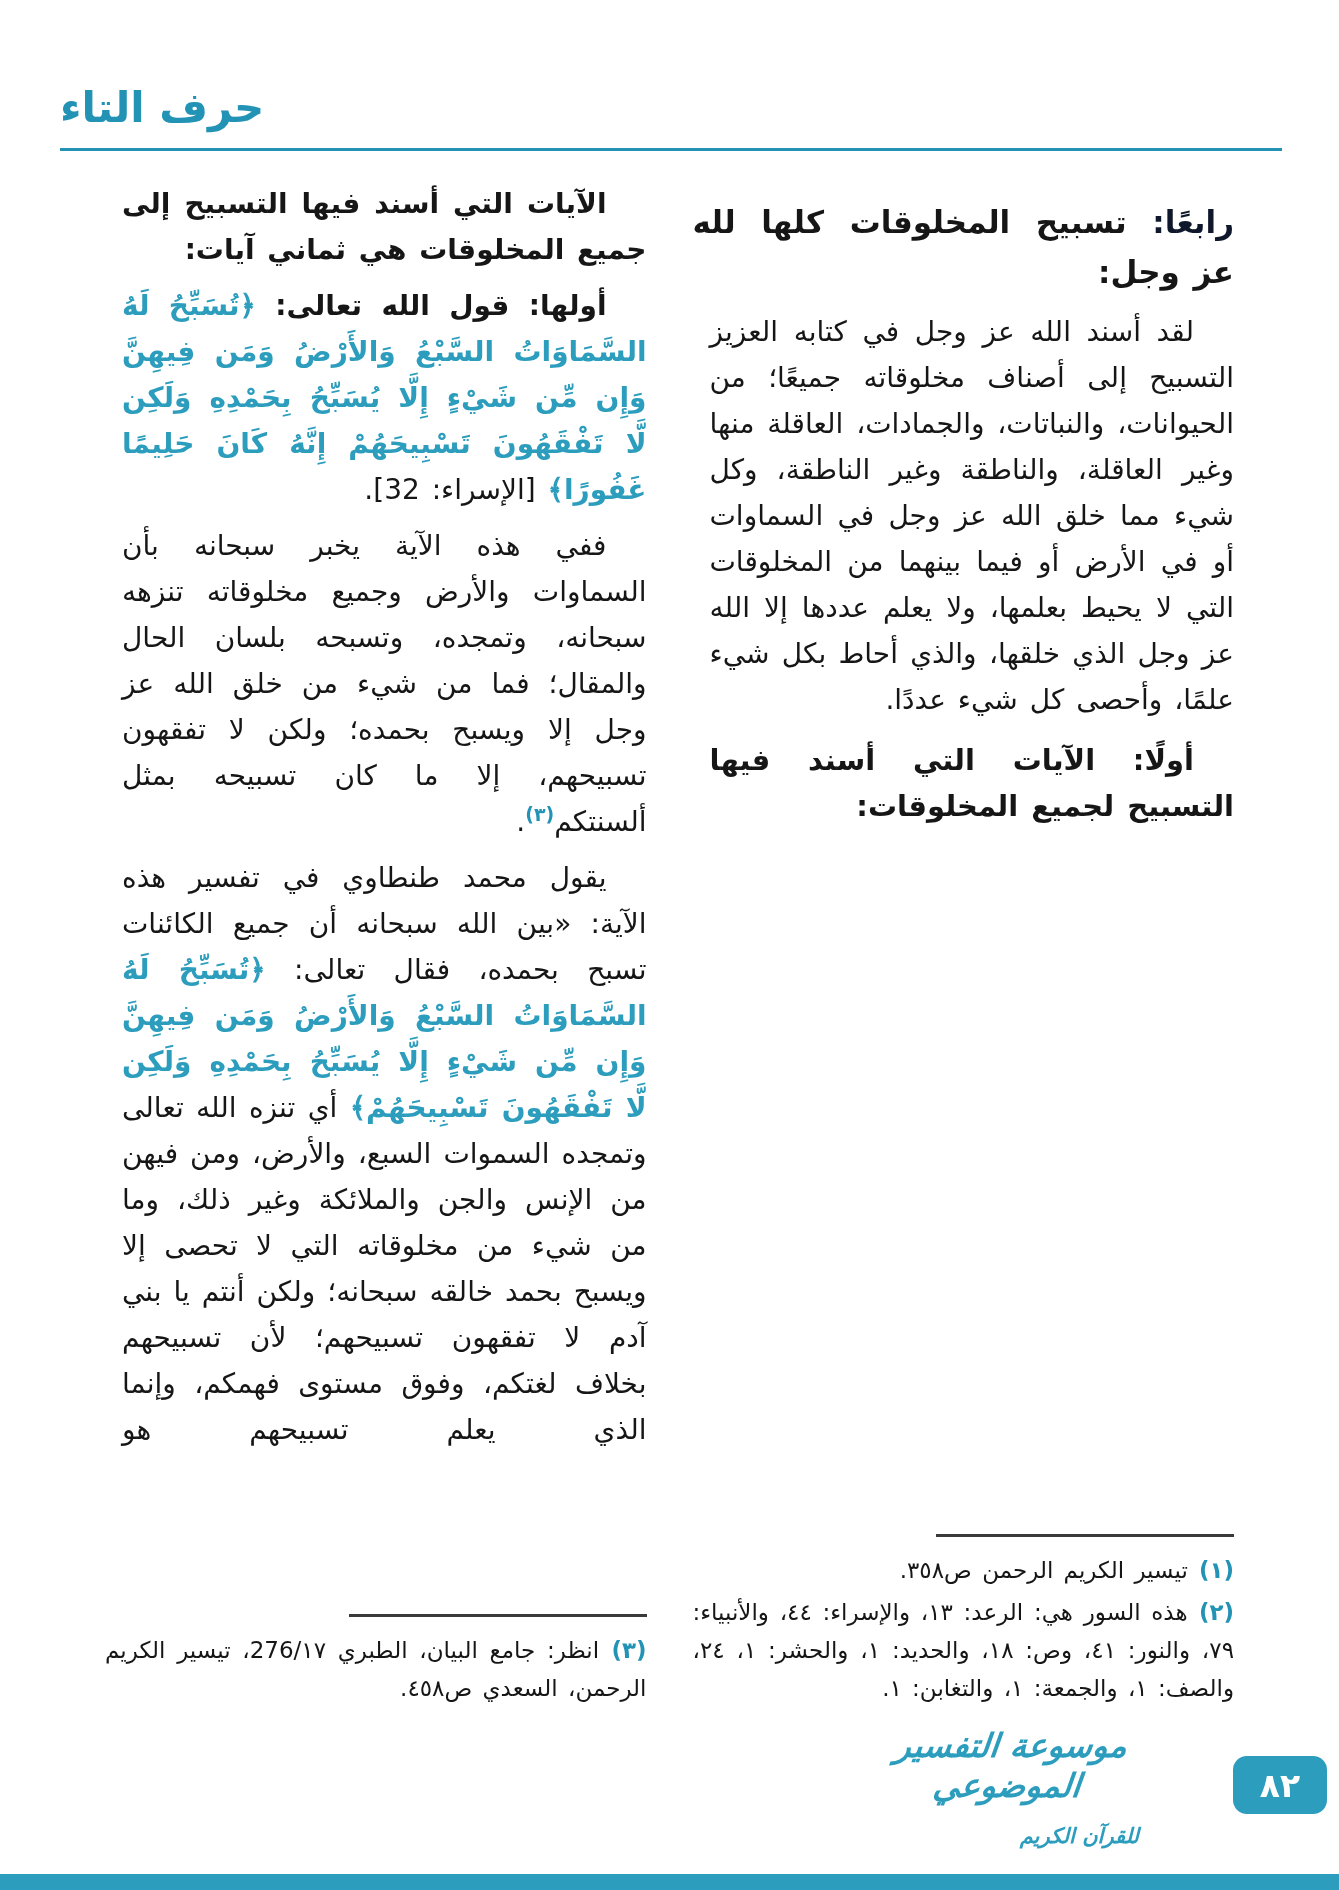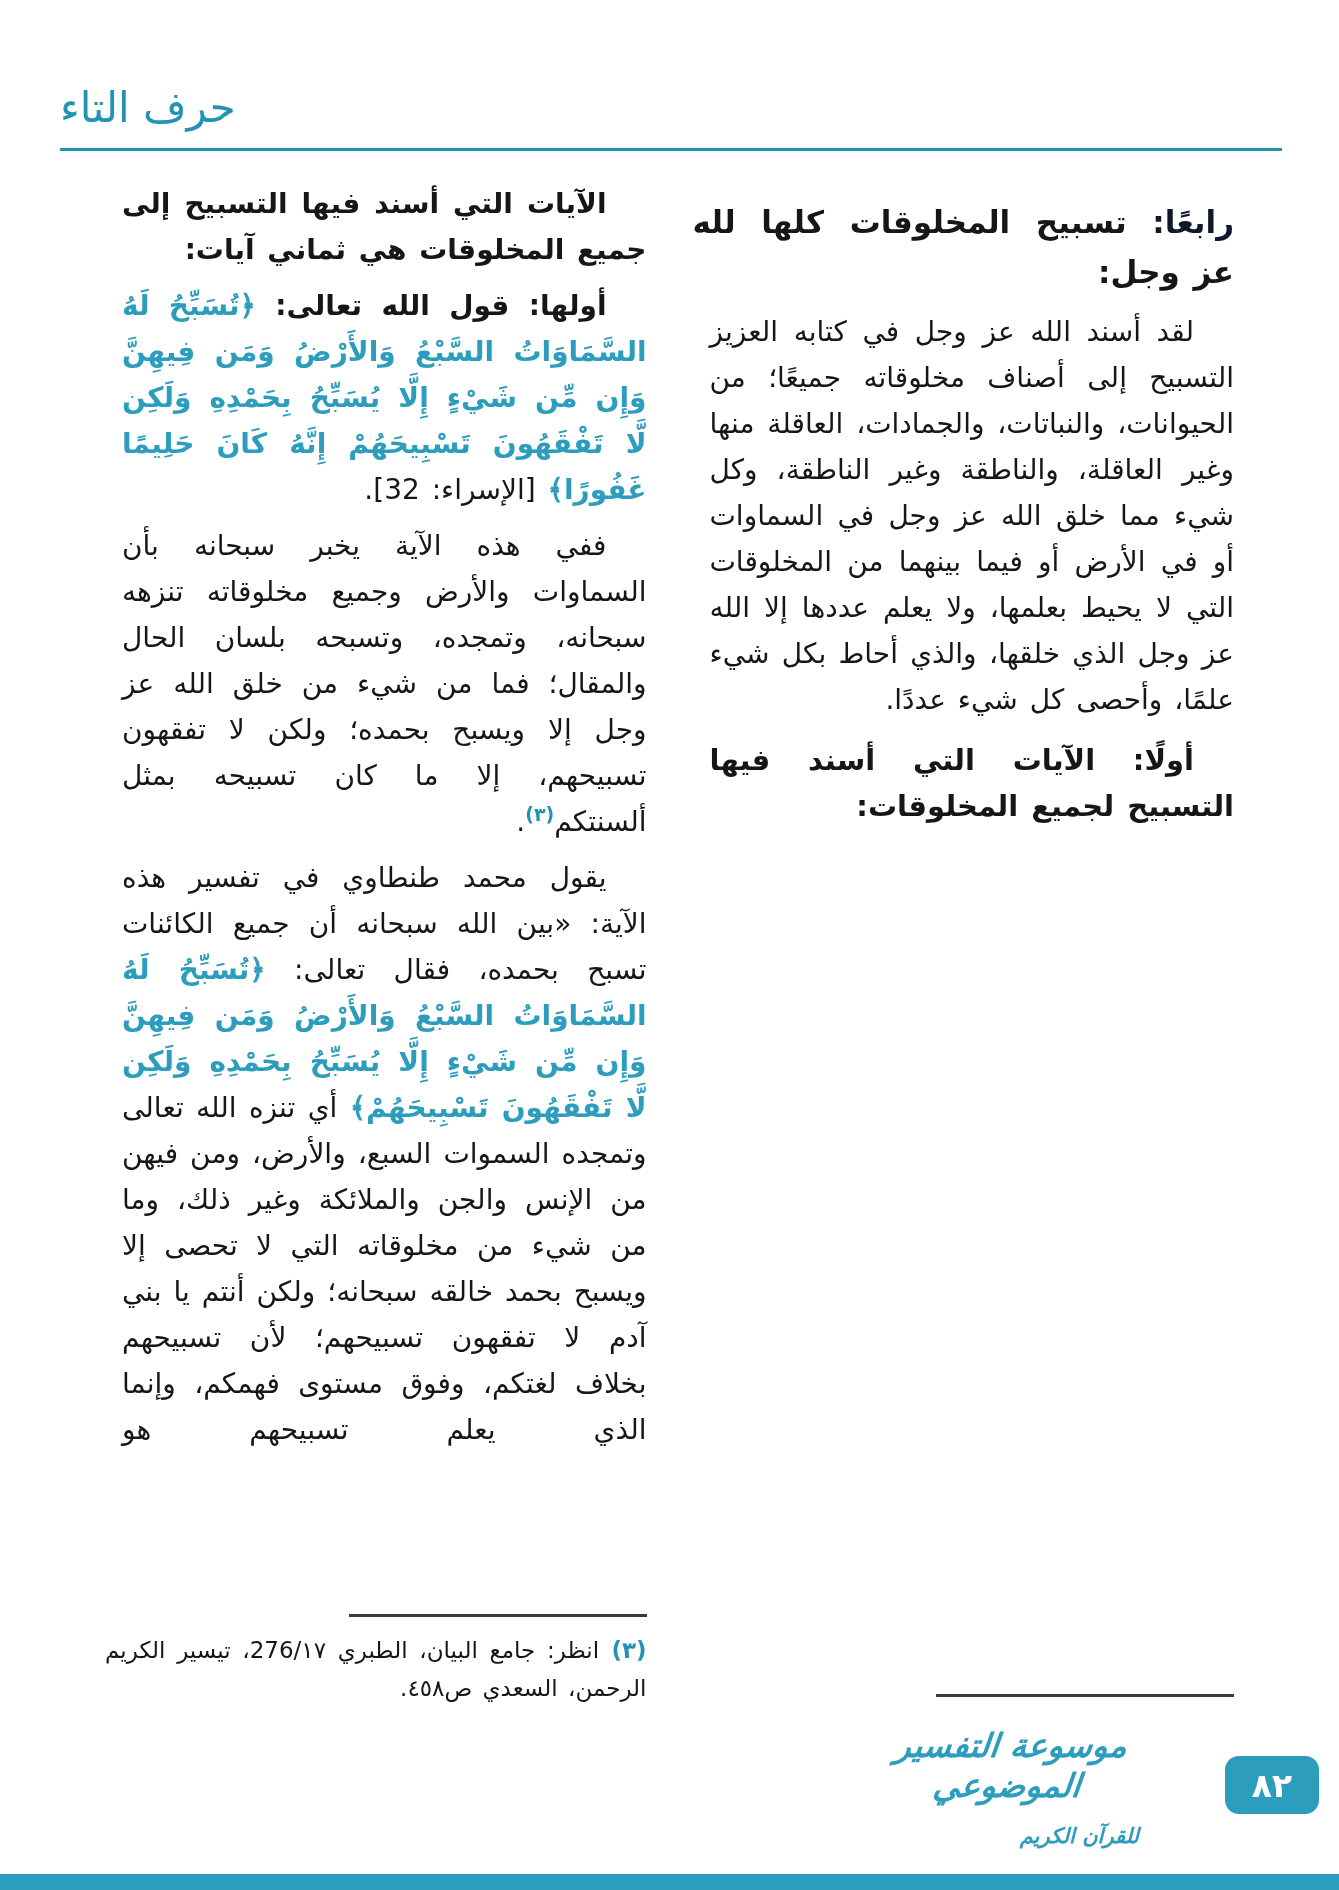--- a/index.html
+++ b/index.html
@@ -12,21 +12,21 @@
     position:relative;
     overflow:hidden;
   }
   .page { position:relative; width:1339px; height:1890px; background:#fff; }
 
   
   .header { padding:82px 105px 0 60px; }
   .chapter {
     color:#2293b5;
     font-size:42px;
-    font-weight:normal;
+    font-weight:bold;
     line-height:52px;
     text-align:left;
     letter-spacing:1px;
   }
   .header-rule {
     height:3px;
     background:#2293b5;
     margin:14px 0 0 0;
     margin-right:-48px;
   }
@@ -117,21 +117,21 @@
   }
   .logo-line2 {
     font-size:21px;
     font-weight:bold;
     font-style:italic;
     margin-top:18px;
     text-align:right;
   }
   .page-badge {
     position:absolute;
-    right:20px;
+    right:12px;
     bottom:76px;
     width:94px;
     height:58px;
     background:#2c9dbd;
     border-radius:14px;
     display:flex;
     align-items:center;
     justify-content:center;
     color:#ffffff;
     font-size:33px;
@@ -157,20 +157,24 @@
   <div class="columns">
 
     <section class="col">
       <div class="col-body">
           <p class="para heading"><span class="seg-lead">رابعًا: </span><span class="seg-bold">تسبيح المخلوقات كلها لله عز وجل:</span></p>
           <p class="para indent"><span class="seg-normal">لقد أسند الله عز وجل في كتابه العزيز التسبيح إلى أصناف مخلوقاته جميعًا؛ من الحيوانات، والنباتات، والجمادات، العاقلة منها وغير العاقلة، والناطقة وغير الناطقة، وكل شيء مما خلق الله عز وجل في السماوات أو في الأرض أو فيما بينهما من المخلوقات التي لا يحيط بعلمها، ولا يعلم عددها إلا الله عز وجل الذي خلقها، والذي أحاط بكل شيء علمًا، وأحصى كل شيء عددًا.</span></p>
           <p class="para subheading indent"><span class="seg-bold">أولًا: الآيات التي أسند فيها التسبيح لجميع المخلوقات:</span></p>
         </div>
       <div class="footnotes">
         <div class="fn-rule"></div>
+        <div>
+            <p class="para"><span class="seg-fnref">(١) </span><span class="seg-fn">تيسير الكريم الرحمن ص٣٥٨.</span></p>
+            <p class="para"><span class="seg-fnref">(٢) </span><span class="seg-fn">هذه السور هي: الرعد: ١٣، والإسراء: ٤٤، والأنبياء: ٧٩، والنور: ٤١، وص: ١٨، والحديد: ١، والحشر: ١، ٢٤، والصف: ١، والجمعة: ١، والتغابن: ١.</span></p>
+          </div>
       </div>
     </section>
 
     <section class="col">
       <div class="col-body">
           <p class="para indent"><span class="seg-bold">الآيات التي أسند فيها التسبيح إلى جميع المخلوقات هي ثماني آيات:</span></p>
           <p class="para indent"><span class="seg-bold">أولها: قول الله تعالى: </span><span class="seg-quran">﴿تُسَبِّحُ لَهُ السَّمَاوَاتُ السَّبْعُ وَالأَرْضُ وَمَن فِيهِنَّ وَإِن مِّن شَيْءٍ إِلَّا يُسَبِّحُ بِحَمْدِهِ وَلَكِن لَّا تَفْقَهُونَ تَسْبِيحَهُمْ إِنَّهُ كَانَ حَلِيمًا غَفُورًا﴾</span><span class="seg-normal"> [الإسراء: 32].</span></p>
           <p class="para indent"><span class="seg-normal">ففي هذه الآية يخبر سبحانه بأن السماوات والأرض وجميع مخلوقاته تنزهه سبحانه، وتمجده، وتسبحه بلسان الحال والمقال؛ فما من شيء من خلق الله عز وجل إلا ويسبح بحمده؛ ولكن لا تفقهون تسبيحهم، إلا ما كان تسبيحه بمثل ألسنتكم</span><span class="seg-ref">(٣)</span><span class="seg-normal">.</span></p>
           <p class="para cont indent"><span class="seg-normal">يقول محمد طنطاوي في تفسير هذه الآية: «بين الله سبحانه أن جميع الكائنات تسبح بحمده، فقال تعالى: </span><span class="seg-quran">﴿تُسَبِّحُ لَهُ السَّمَاوَاتُ السَّبْعُ وَالأَرْضُ وَمَن فِيهِنَّ وَإِن مِّن شَيْءٍ إِلَّا يُسَبِّحُ بِحَمْدِهِ وَلَكِن لَّا تَفْقَهُونَ تَسْبِيحَهُمْ﴾</span><span class="seg-normal"> أي تنزه الله تعالى وتمجده السموات السبع، والأرض، ومن فيهن من الإنس والجن والملائكة وغير ذلك، وما من شيء من مخلوقاته التي لا تحصى إلا ويسبح بحمد خالقه سبحانه؛ ولكن أنتم يا بني آدم لا تفقهون تسبيحهم؛ لأن تسبيحهم بخلاف لغتكم، وفوق مستوى فهمكم، وإنما الذي يعلم تسبيحهم هو</span></p>
         </div>

